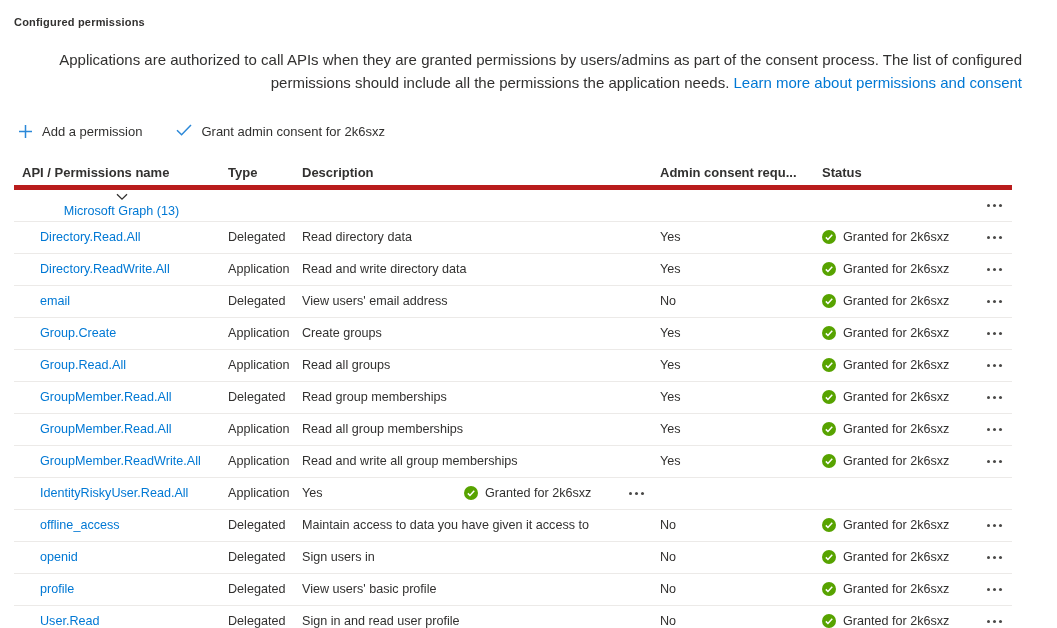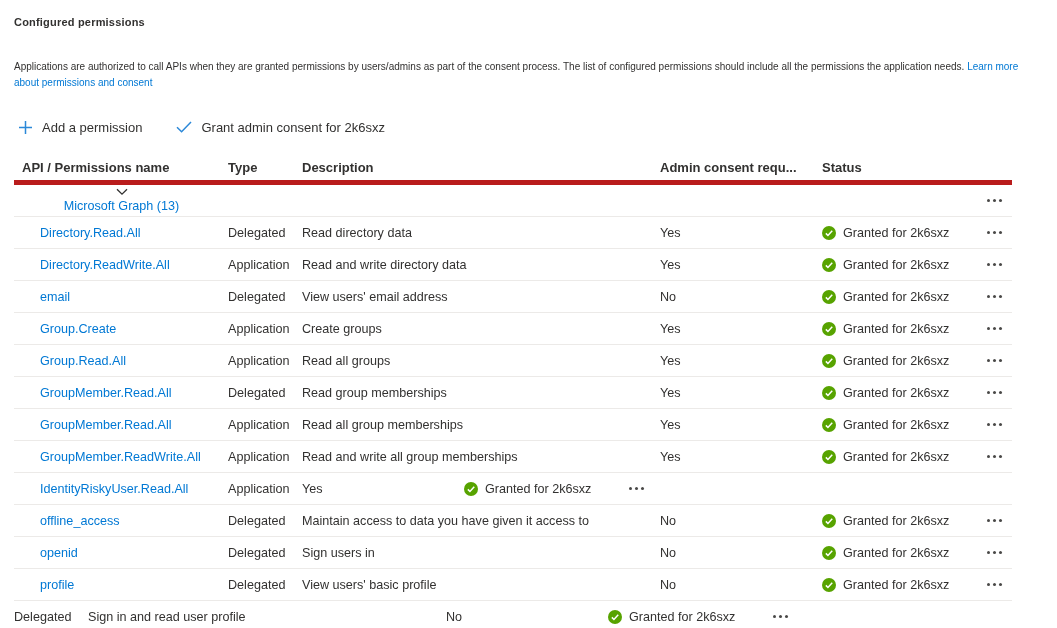--- a/index.html
+++ b/index.html
@@ -13,42 +13,43 @@
   .page { padding: 16px 0 0 14px; }
 
   .page-title {
     font-size: 11px;
     font-weight: 600;
     color: #323130;
     letter-spacing: .2px;
   }
 
   .description {
-    margin-top: 31px;
-    font-size: 10px;
+    margin-top: 20px;
+    font-size: 15px;
     line-height: 1.55;
     max-width: 1008px;
     color: #323130;
+    text-align: right;
   }
   .description a {
     color: #0078d4;
     text-decoration: none;
   }
 
   
   .toolbar {
     margin-top: 25px;
     display: flex;
     align-items: center;
     gap: 26px;
     height: 24px;
   }
   .cmd-btn {
     display: flex;
-    align-items: center;
+    align-items: flex-start;
     gap: 9px;
     background: none;
     border: none;
     font-family: inherit;
     font-size: 13px;
     color: #323130;
     cursor: pointer;
     padding: 2px 4px;
   }
   .cmd-btn .ic { display: flex; align-items: center; }
@@ -434,20 +435,23 @@
       <span>Granted for 2k6sxz</span>
     </div>
     <div class="cell c-actions">
       <button class="more">
         <span class="dots"></span>
       </button>
     </div>
   </div>
 
   <div class="trow">
+    <div class="cell c-name">
+      <a href="#" class="perm-link">User.Read</a>
+    </div>
     <div class="cell c-type">Delegated</div>
     <div class="cell c-desc">Sign in and read user profile</div>
     <div class="cell c-admin">No</div>
     <div class="cell c-status">
       <span class="badge">
         <svg viewBox="0 0 16 16">
                 <circle cx="8" cy="8" r="8" fill="#57a300"></circle>
                 <path d="M4.4 8.4l2.4 2.4 4.9-5.4" stroke="#ffffff" stroke-width="1.7" fill="none"></path>
               </svg>
       </span>

